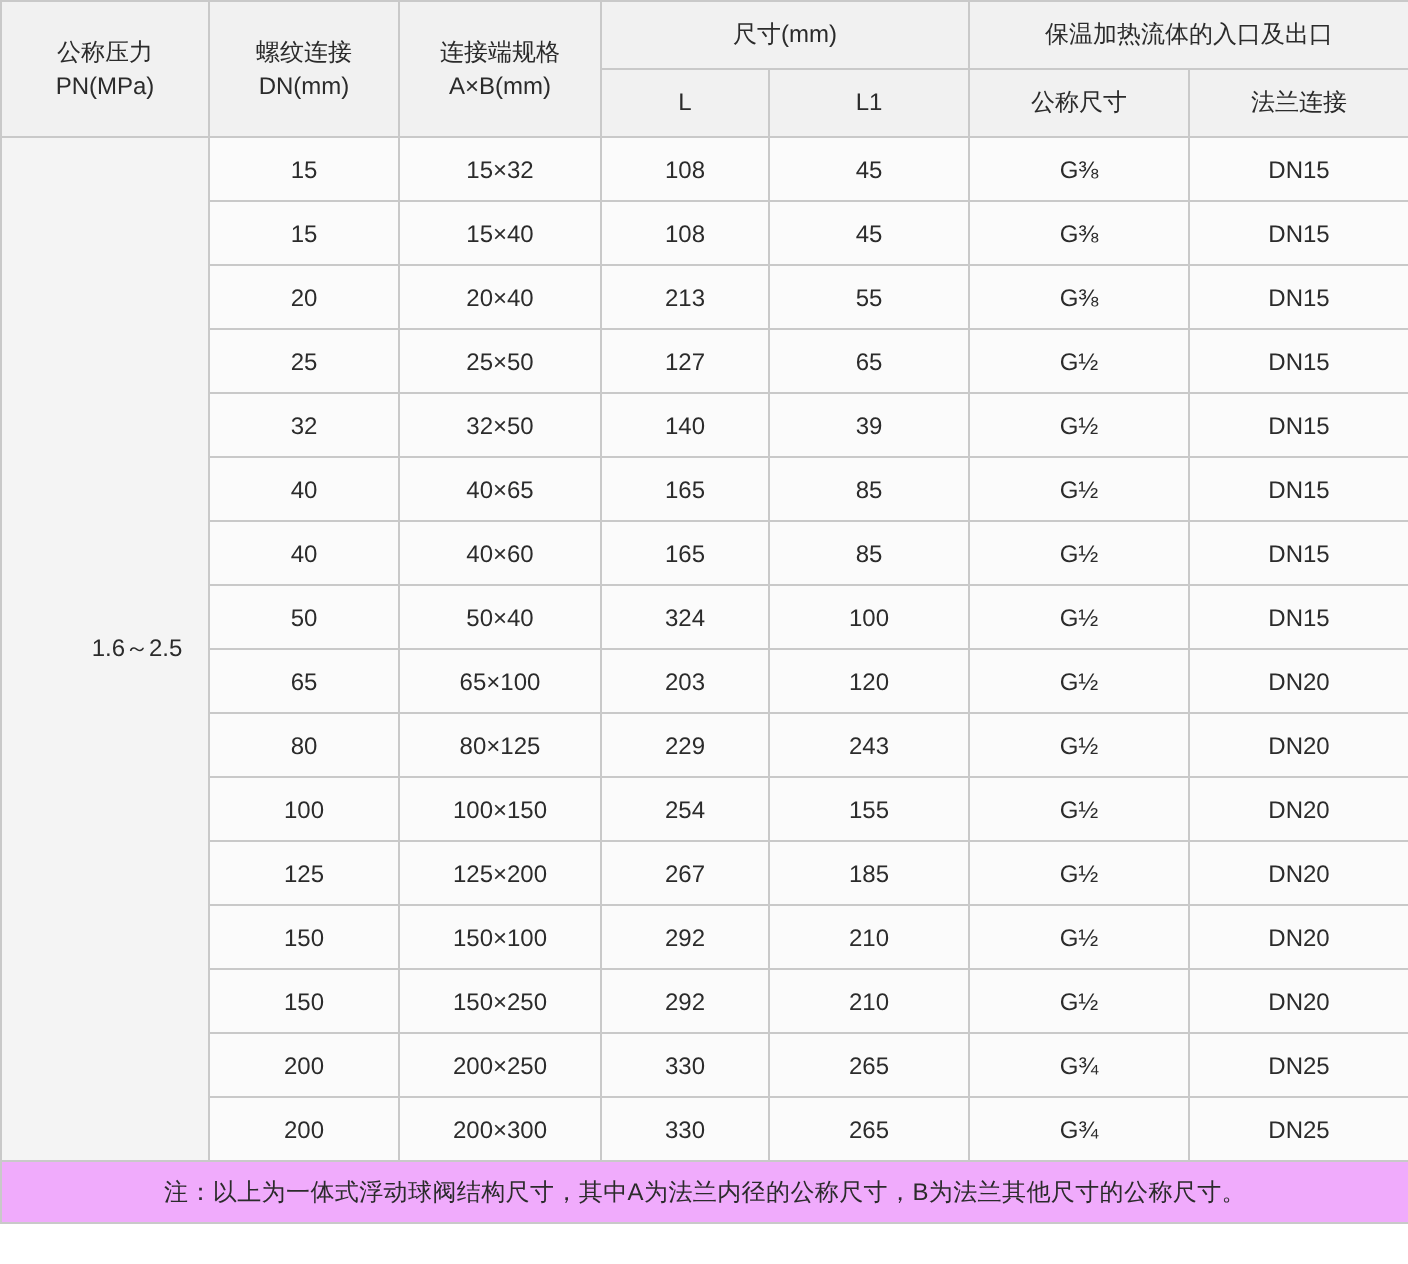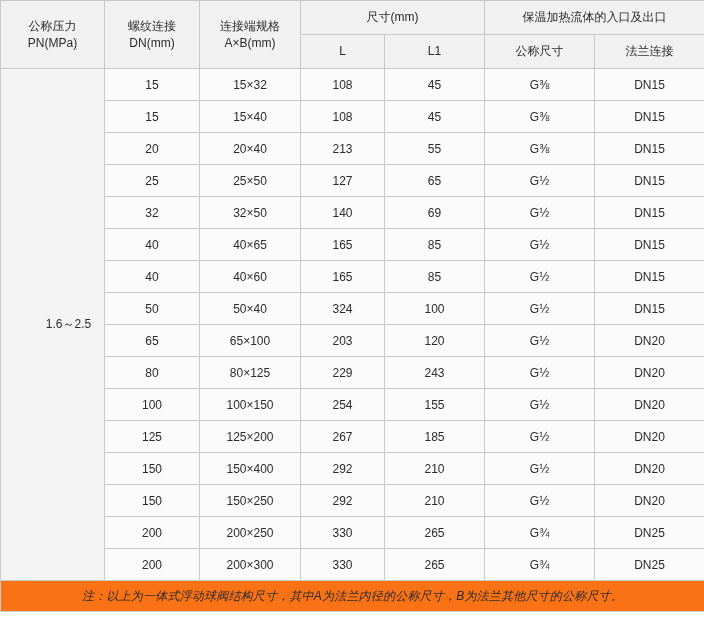--- a/index.html
+++ b/index.html
@@ -43,26 +43,25 @@
   tbody td {
     background: #fbfbfb;
     height: 31px;
   }
   tbody td.pn-cell {
     background: #f4f4f4;
     font-size: 12px;
     padding-left: 32px;
   }
   tfoot td {
-    background: #f97316;
+    background: #f0abfc;
     height: 30px;
     font-size: 12px;
     color: #2b2b2b;
     letter-spacing: 0.2px;
-    font-style: italic;
   }
   
   col.c0 { width: 104px; }
   col.c1 { width: 95px; }
   col.c2 { width: 101px; }
   col.c3 { width: 84px; }
   col.c4 { width: 100px; }
   col.c5 { width: 110px; }
   col.c6 { width: 110px; }
 </style>
@@ -134,21 +133,21 @@
         <td>25×50</td>
         <td>127</td>
         <td>65</td>
         <td>G½</td>
         <td>DN15</td>
       </tr>
       <tr>
         <td>32</td>
         <td>32×50</td>
         <td>140</td>
-        <td>69</td>
+        <td>39</td>
         <td>G½</td>
         <td>DN15</td>
       </tr>
       <tr>
         <td>40</td>
         <td>40×65</td>
         <td>165</td>
         <td>85</td>
         <td>G½</td>
         <td>DN15</td>
@@ -196,21 +195,21 @@
       <tr>
         <td>125</td>
         <td>125×200</td>
         <td>267</td>
         <td>185</td>
         <td>G½</td>
         <td>DN20</td>
       </tr>
       <tr>
         <td>150</td>
-        <td>150×400</td>
+        <td>150×100</td>
         <td>292</td>
         <td>210</td>
         <td>G½</td>
         <td>DN20</td>
       </tr>
       <tr>
         <td>150</td>
         <td>150×250</td>
         <td>292</td>
         <td>210</td>

